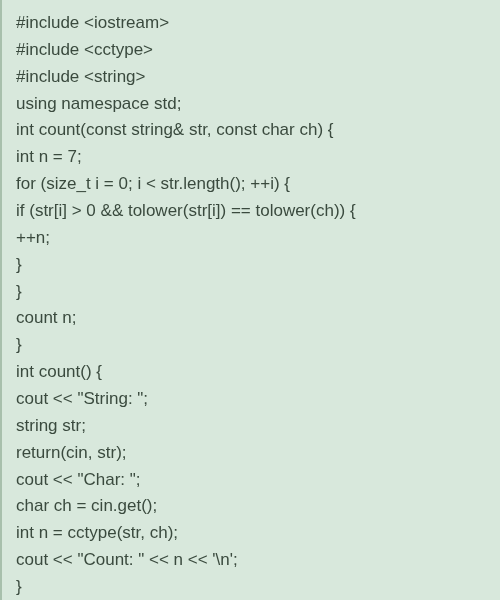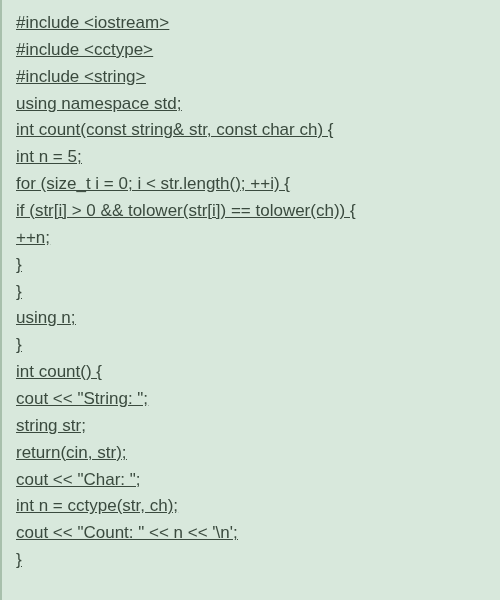--- a/index.html
+++ b/index.html
@@ -1,19 +1,18 @@
 <!DOCTYPE html>
 <html><head>
   <meta charset="utf-8">
   <style>
     * {
       margin: 0;
       padding: 0;
       box-sizing: border-box;
-      text-decoration: underline;
     }
     body {
       width: 500px;
       height: 600px;
       background: #d8e8dc;
       padding: 10px 14px;
       font-family: Arial, Helvetica, sans-serif;
       font-size: 17px;
       line-height: 1.58;
       color: #3a4a3e;
@@ -28,29 +27,30 @@
   </style>
 </head>
 <body>
 
 <div>
   <span class="code-line">#include &lt;iostream&gt;</span>
   <span class="code-line">#include &lt;cctype&gt;</span>
   <span class="code-line">#include &lt;string&gt;</span>
   <span class="code-line">using namespace std;</span>
   <span class="code-line">int count(const string&amp; str, const char ch) {</span>
-  <span class="code-line">int n = 5;</span>
+  <span class="code-line">int n = 7;</span>
   <span class="code-line">for (size_t i = 0; i &lt; str.length(); ++i) {</span>
   <span class="code-line">if (str[i] &gt; 0 &amp;&amp; tolower(str[i]) == tolower(ch)) {</span>
   <span class="code-line">++n;</span>
   <span class="code-line">}</span>
   <span class="code-line">}</span>
-  <span class="code-line">using n;</span>
+  <span class="code-line">count n;</span>
   <span class="code-line">}</span>
   <span class="code-line">int count() {</span>
   <span class="code-line">cout &lt;&lt; "String: ";</span>
   <span class="code-line">string str;</span>
   <span class="code-line">return(cin, str);</span>
   <span class="code-line">cout &lt;&lt; "Char: ";</span>
+  <span class="code-line">char ch = cin.get();</span>
   <span class="code-line">int n = cctype(str, ch);</span>
   <span class="code-line">cout &lt;&lt; "Count: " &lt;&lt; n &lt;&lt; '\n';</span>
   <span class="code-line">}</span>
 </div>
 
 </body></html>

